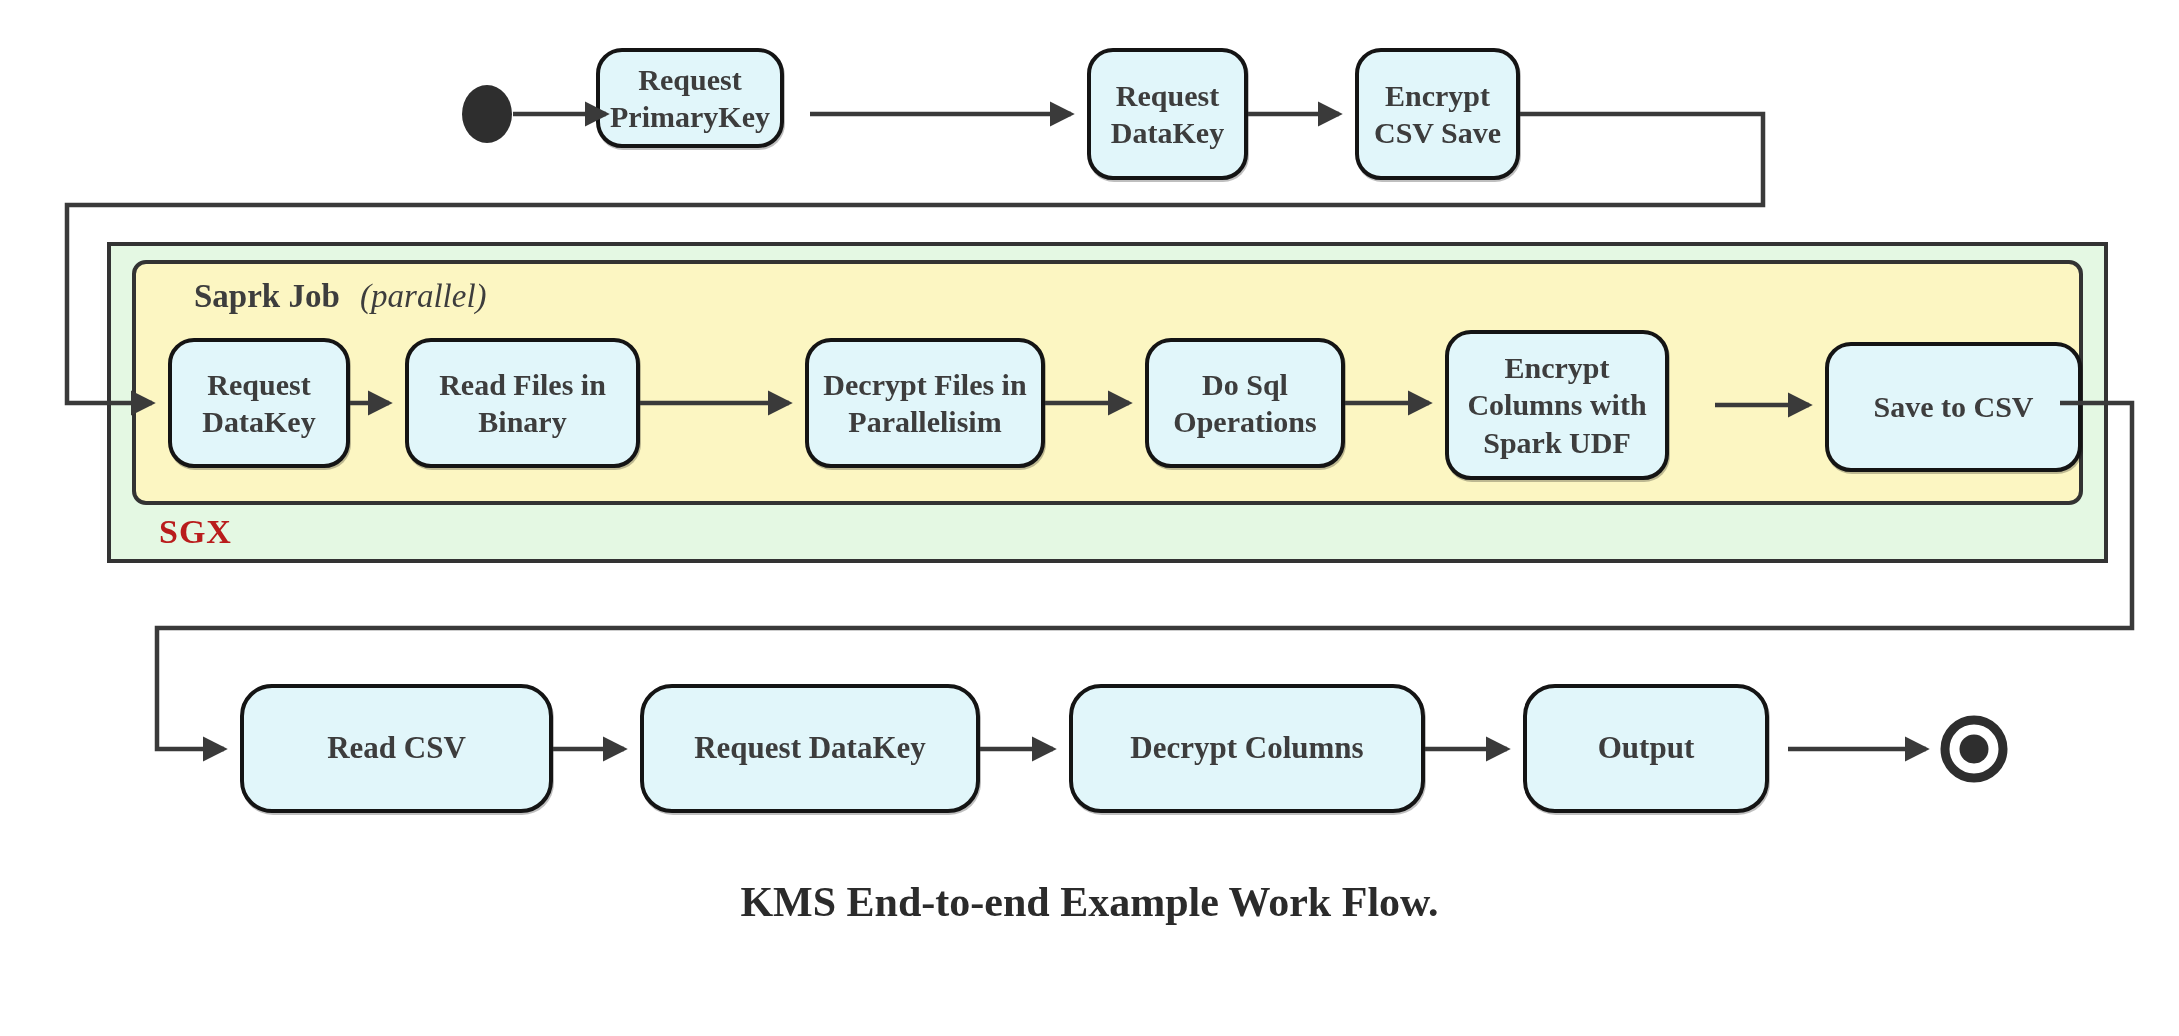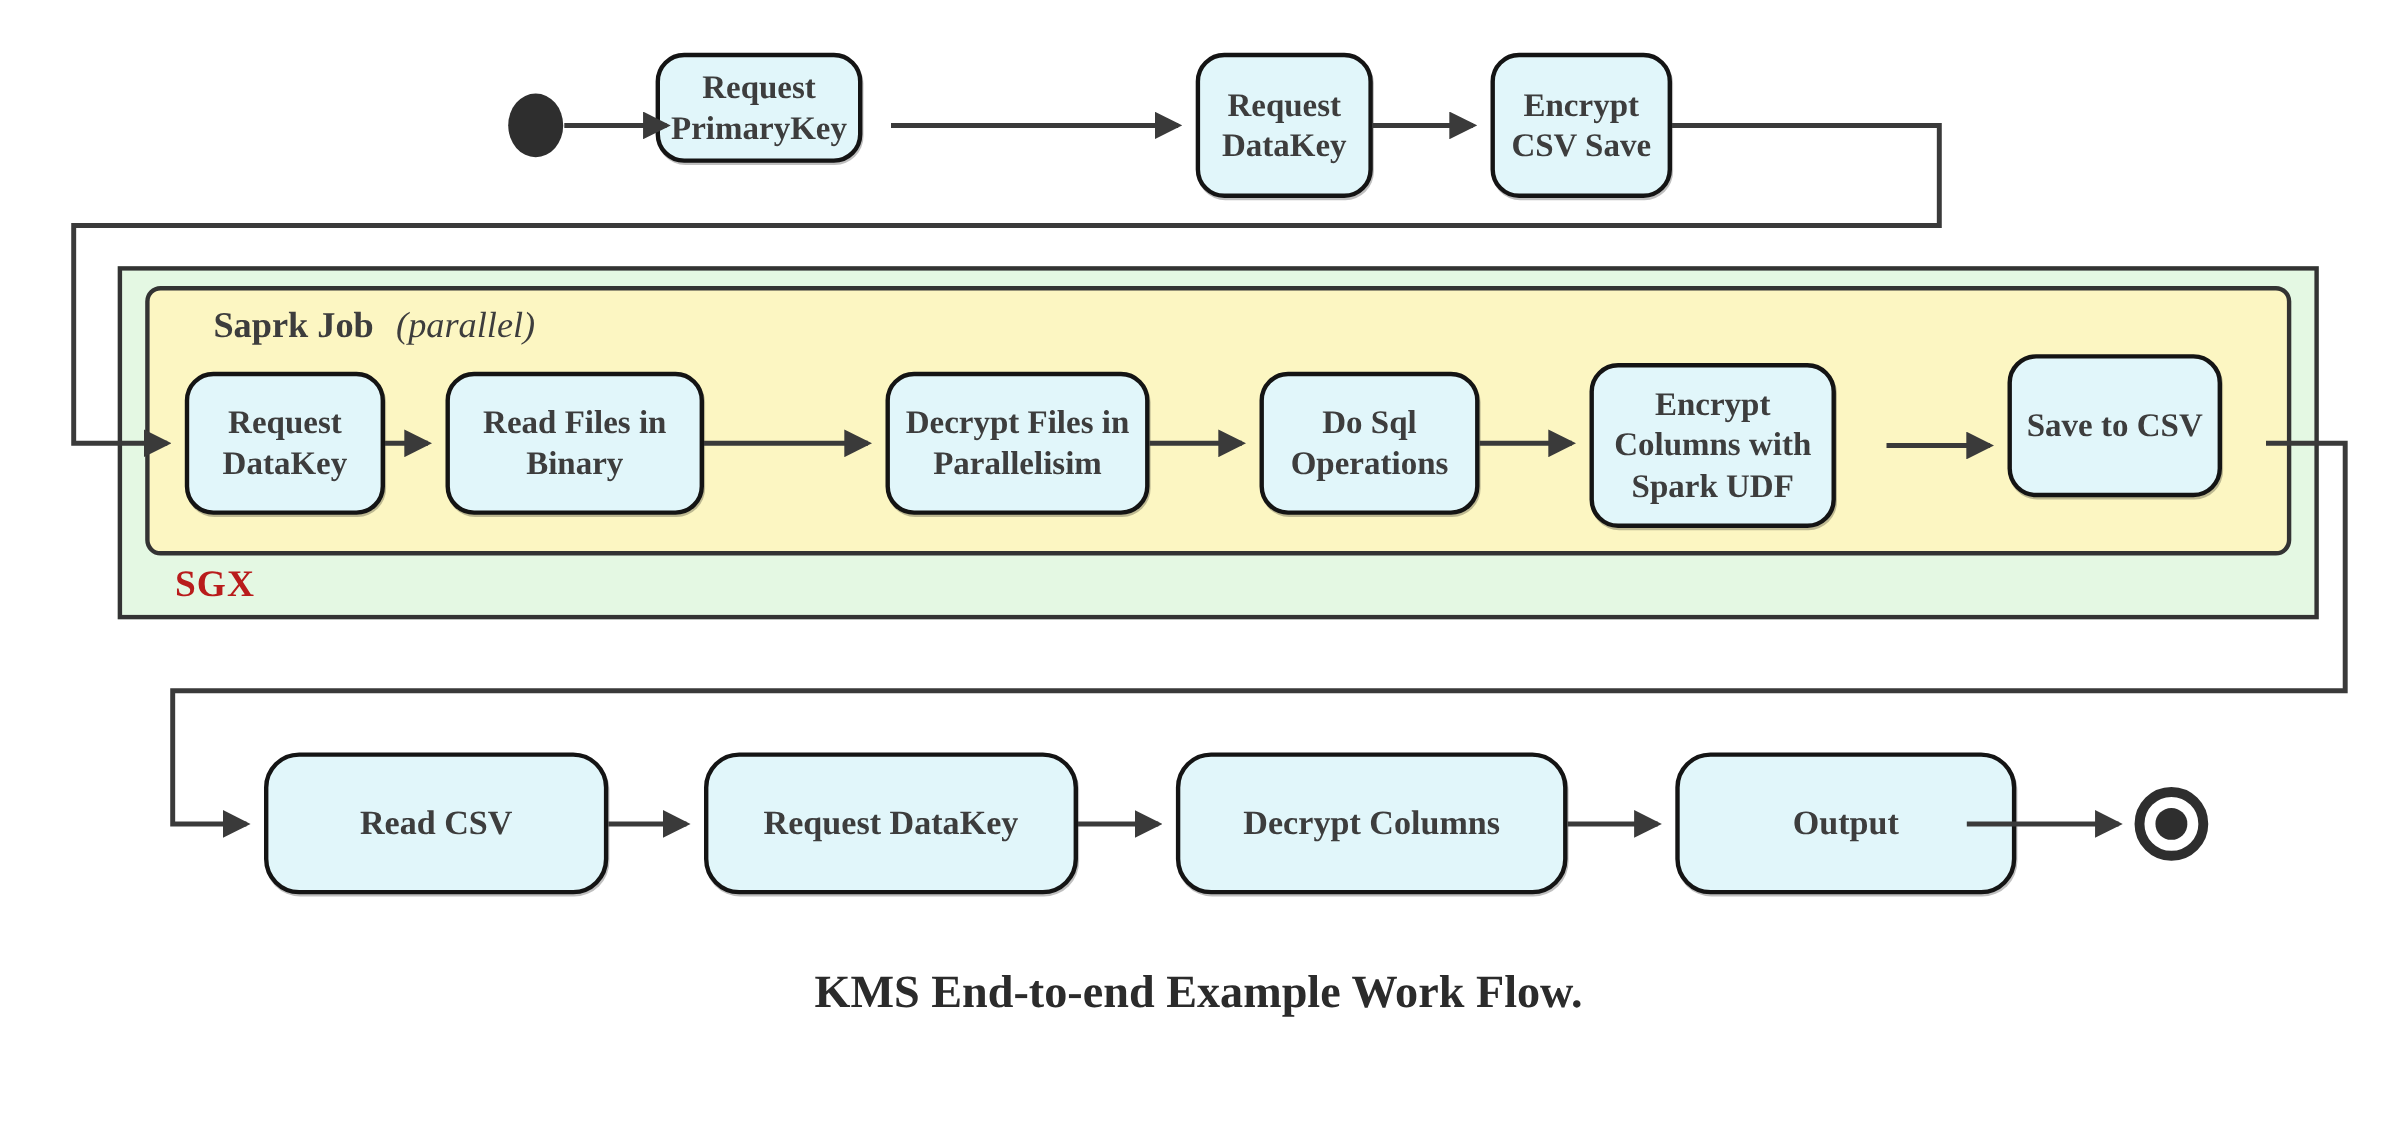--- a/index.html
+++ b/index.html
@@ -84,34 +84,34 @@
   </div>
   <div class="node" style="left:805px;top:338px;width:240px;height:130px">
     <span class="lbl">Decrypt Files in Parallelisim</span>
   </div>
   <div class="node" style="left:1145px;top:338px;width:200px;height:130px">
     <span class="lbl">Do Sql Operations</span>
   </div>
   <div class="node node-ecs" style="left:1445px;top:330px;width:224px;height:150px">
     <span class="lbl">Encrypt Columns with Spark UDF</span>
   </div>
-  <div class="node" style="left:1825px;top:322px;width:195px;height:130px">
+  <div class="node" style="left:1825px;top:342px;width:257px;height:130px">
     <span class="lbl">Save to CSV</span>
   </div>
 
   <div class="node row-bottom" style="left:240px;top:684px;width:313px;height:129px">
     <span class="lbl">Read CSV</span>
   </div>
   <div class="node row-bottom" style="left:640px;top:684px;width:340px;height:129px">
     <span class="lbl">Request DataKey</span>
   </div>
   <div class="node row-bottom" style="left:1069px;top:684px;width:356px;height:129px">
     <span class="lbl">Decrypt Columns</span>
   </div>
-  <div class="node row-bottom" style="left:1523px;top:684px;width:310px;height:129px">
+  <div class="node row-bottom" style="left:1523px;top:684px;width:246px;height:129px">
     <span class="lbl">Output</span>
   </div>
 
   <div class="caption">KMS End-to-end Example Work Flow.</div>
 
   <svg class="edges" width="2179" height="1036" viewBox="0 0 2179 1036">
     <defs>
       <marker id="arrow" viewBox="0 0 10 10" refX="8.5" refY="5" markerWidth="5.6" markerHeight="5.6" orient="auto-start-reverse">
         <path d="M0,0 L10,5 L0,10 z" fill="#3a3a3a"></path>
       </marker>

